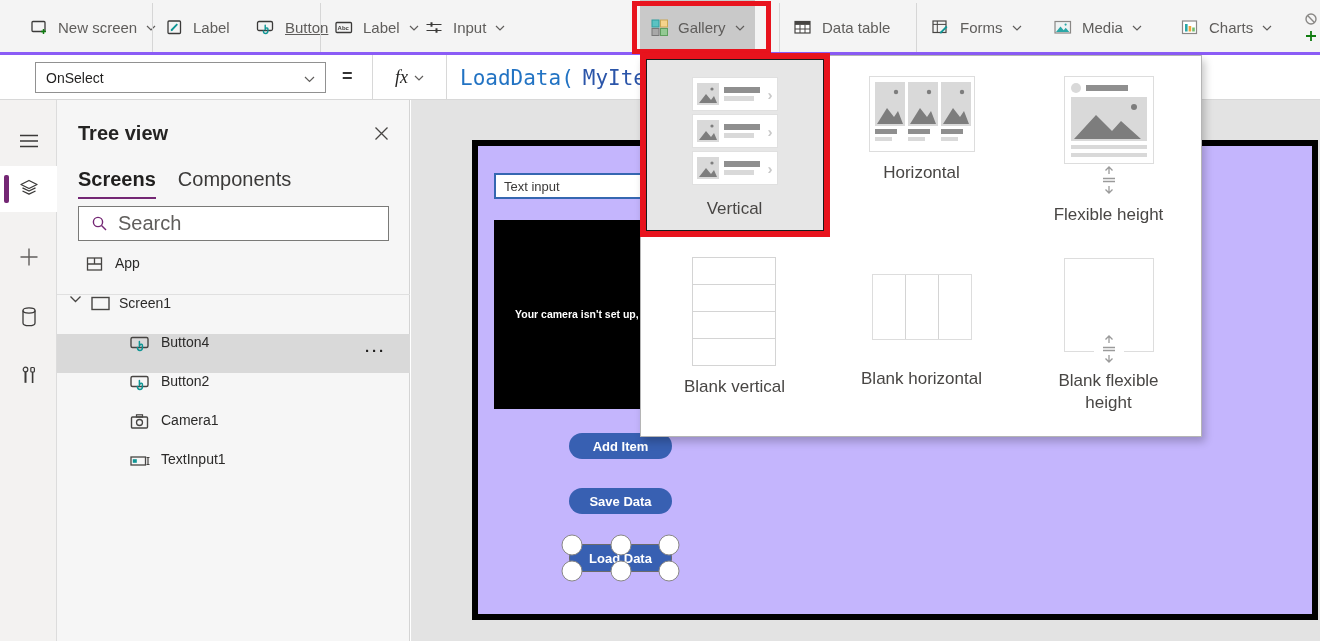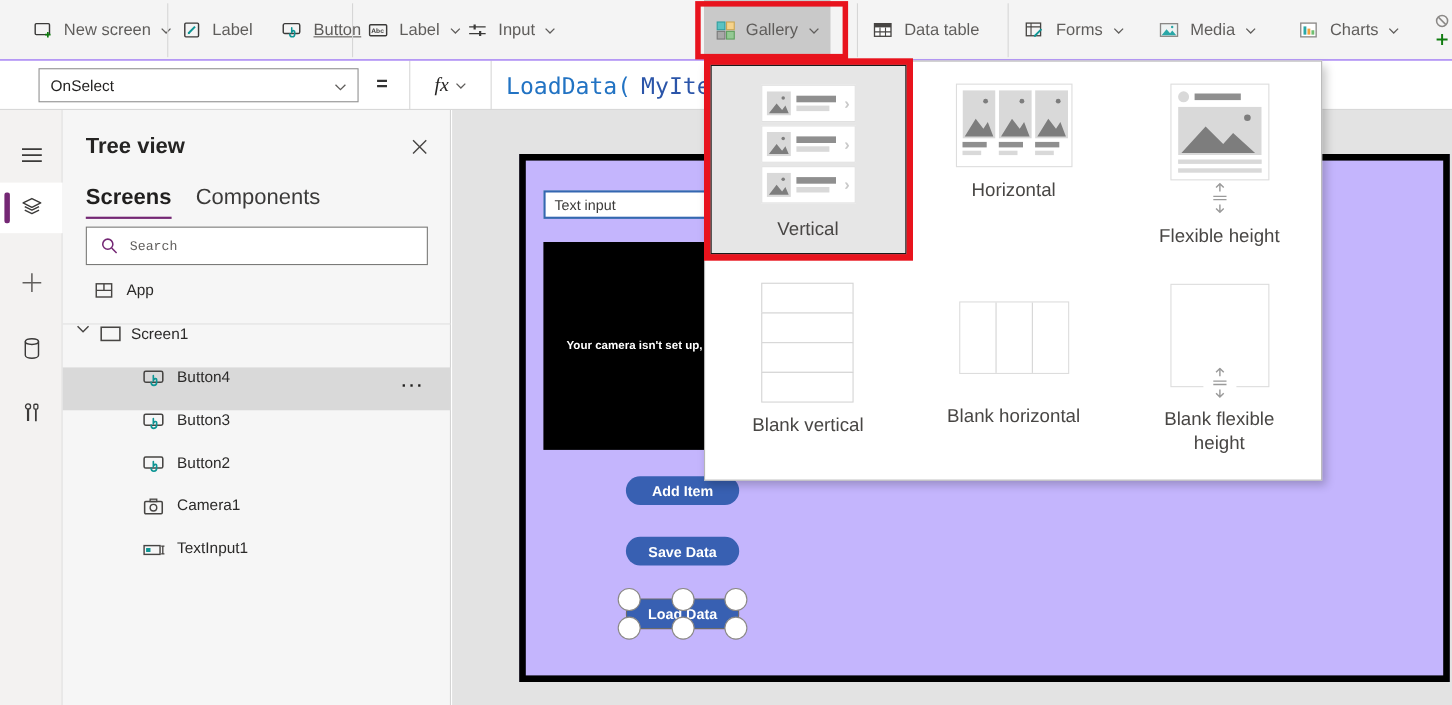--- a/index.html
+++ b/index.html
@@ -1,21 +1,21 @@
 <!DOCTYPE html>
 <html><head>
 <meta charset="utf-8">
 <style>
   * { margin:0; padding:0; box-sizing:border-box; }
   html,body { width:1320px; height:641px; }
   body { font-family:"Liberation Sans", sans-serif; background:#fff; overflow:hidden; }
   .app { position:relative; width:1320px; height:641px; overflow:hidden; background:#fff; }
 
   
-  .toolbar { position:absolute; left:0; top:0; width:1320px; height:55px; background:#f4f4f4; border-bottom:1px solid #8b5cf6; z-index:30; }
+  .toolbar { position:absolute; left:0; top:0; width:1320px; height:55px; background:#f4f4f4; border-bottom:3px solid #8b5cf6; z-index:30; }
   .tb-item { position:absolute; top:0; height:55px; display:flex; align-items:center; gap:9px; color:#5f5d5b; font-size:15px; cursor:pointer; white-space:nowrap; }
   .tb-item .tb-label { color:#5f5d5b; }
   .tb-sep { position:absolute; top:3px; width:1px; height:49px; background:#d6d6d6; }
   .tb-gallery { background:#c9c9c9; padding:0 10px; }
   .red-frame-toolbar { position:absolute; left:632px; top:1px; width:139px; height:53px; border:5px solid #e8131d; z-index:40; pointer-events:none; }
 
   
   .formula-bar { position:absolute; left:0; top:55px; width:1320px; height:45px; background:#fff; border-bottom:1px solid #d8d8d8; z-index:20; }
   .prop-dropdown { position:absolute; left:35px; top:7px; width:291px; height:31px; border:1px solid #919191; background:#fff; display:flex; align-items:center; padding:0 10px; font-size:14px; color:#201f1e; cursor:pointer; }
   .prop-dropdown .chev-right { margin-left:auto; }
@@ -34,21 +34,21 @@
   .rail-sel-bar { position:absolute; left:4px; top:9px; width:5px; height:28px; background:#742774; border-radius:2px; }
 
   
   .tree-panel { position:absolute; left:57px; top:100px; width:353px; height:541px; background:#f6f6f6; border-right:1px solid #d4d4d4; z-index:10; }
   .tree-header { position:absolute; left:21px; top:22px; font-size:20px; font-weight:600; color:#252423; }
   .tree-close { position:absolute; right:20px; top:26px; cursor:pointer; }
   .tree-tabs { position:absolute; left:21px; top:68px; display:flex; gap:22px; font-size:20px; }
   .tab { padding-bottom:6px; cursor:pointer; color:#3b3a39; }
   .tab.active { font-weight:bold; color:#201f1e; border-bottom:2px solid #742774; }
   .search-box { position:absolute; left:21px; top:106px; width:311px; height:35px; background:#fff; border:1px solid #7a7a78; display:flex; align-items:center; padding:0 12px; gap:10px; }
-  .search-box input { border:none; outline:none; font-size:12px; color:#a16207; width:230px; font-family:Liberation Mono, monospace; background:transparent; }
+  .search-box input { border:none; outline:none; font-size:20px; color:#a16207; width:230px; font-family:Liberation Sans, sans-serif; background:transparent; }
   .search-box input::placeholder { color:#605e5c; }
   .tree-list { position:absolute; left:0; top:155px; width:353px; }
   .tree-row { position:relative; height:39px; display:flex; font-size:14px; color:#2b2a29; cursor:pointer; }
   .tree-row.selected { background:#d9d9d9; }
   .tree-divider { height:1px; background:#e0e0e0; margin:0; }
   .ind-app { padding-left:28px; gap:10px; }
   .ind-screen { padding-left:12px; gap:8px; }
   .ind-child { padding-left:72px; gap:10px; }
   .row-ellipsis { position:absolute; right:24px; top:8px; font-size:15px; letter-spacing:2px; color:#201f1e; font-weight:bold; cursor:pointer; }
 
@@ -334,27 +334,20 @@
 
       <div class="tree-row ind-child selected">
         <svg width="22" height="20" viewBox="0 0 22 20">
             <rect x="2" y="3.5" width="17" height="10" rx="1.5" fill="none" stroke="#474543" stroke-width="1.4"></rect>
             <path d="M10.4 7.5 v5 M8.4 13.5 c0 1.8 1.1 2.9 2.5 2.9 1.4 0 2.5-1 2.5-2.7 v-2.5 c0-1.2-1.9-1.4-2.3-0.3" fill="none" stroke="#0e9594" stroke-width="1.5" stroke-linecap="round"></path>
           </svg>
         <span>Button4</span>
         <span class="row-ellipsis">···</span>
       </div>
 
-      <div class="tree-row ind-child">
-        <svg width="22" height="20" viewBox="0 0 22 20">
-            <rect x="2" y="3.5" width="17" height="10" rx="1.5" fill="none" stroke="#474543" stroke-width="1.4"></rect>
-            <path d="M10.4 7.5 v5 M8.4 13.5 c0 1.8 1.1 2.9 2.5 2.9 1.4 0 2.5-1 2.5-2.7 v-2.5 c0-1.2-1.9-1.4-2.3-0.3" fill="none" stroke="#0e9594" stroke-width="1.5" stroke-linecap="round"></path>
-          </svg>
-        <span>Button3</span>
-      </div>
 
       <div class="tree-row ind-child">
         <svg width="22" height="20" viewBox="0 0 22 20">
             <rect x="2" y="3.5" width="17" height="10" rx="1.5" fill="none" stroke="#474543" stroke-width="1.4"></rect>
             <path d="M10.4 7.5 v5 M8.4 13.5 c0 1.8 1.1 2.9 2.5 2.9 1.4 0 2.5-1 2.5-2.7 v-2.5 c0-1.2-1.9-1.4-2.3-0.3" fill="none" stroke="#0e9594" stroke-width="1.5" stroke-linecap="round"></path>
           </svg>
         <span>Button2</span>
       </div>
 
       <div class="tree-row ind-child">

